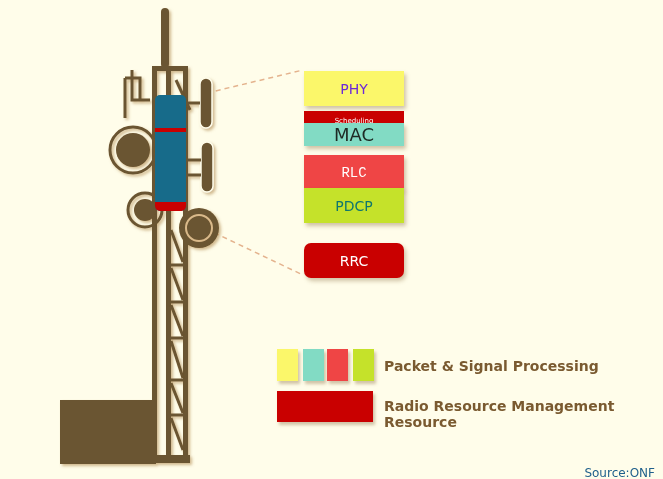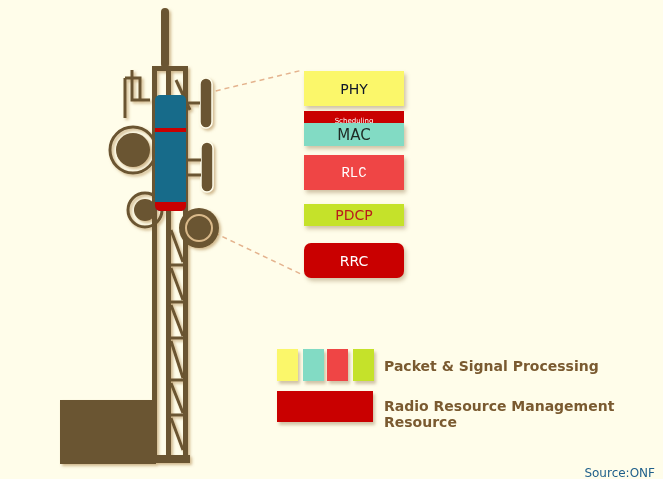--- a/index.html
+++ b/index.html
@@ -9,25 +9,25 @@
     position:relative;
     font-family: "Liberation Sans", sans-serif;
   }
   #tower { position:absolute; left:0; top:0; width:663px; height:479px; }
   .layer {
     position:absolute; left:304px; width:100px;
     display:flex; align-items:center; justify-content:center;
     font-family:"DejaVu Sans", sans-serif; font-size:14px;
     box-shadow: 2px 3px 4px rgba(120,90,40,0.35);
   }
-  .layer-phy  { top:71px;  height:35px; background:#fbf76a; color:#0f172a; }
+  .layer-phy  { top:71px;  height:35px; background:#fbf76a; color:#6d28d9; }
   .layer-sched{ top:111px; height:20px; background:#c90000; color:#ffffff; font-size:7px; box-shadow:none; }
-  .layer-mac  { top:123px; height:23px; background:#82dbc4; color:#1e2a24; font-size:15px; }
+  .layer-mac  { top:123px; height:23px; background:#82dbc4; color:#1e2a24; font-size:18px; }
   .layer-rlc  { top:155px; height:35px; background:#ef4545; color:#ffffff;font-family:Liberation Mono, monospace; }
-  .layer-pdcp { top:204px; height:22px; background:#c5e22a; color:#b91c1c; }
+  .layer-pdcp { top:188px; height:35px; background:#c5e22a; color:#0f766e; }
   .layer-rrc  { top:243px; height:35px; background:#c90000; color:#ffffff;border-radius:7px; }
 
   .legend-swatch { position:absolute; box-shadow: 2px 3px 3px rgba(120,90,40,0.35); }
   .sw1 { left:277px; top:349px; width:21px; height:32px; background:#fbf76a; }
   .sw2 { left:303px; top:349px; width:21px; height:32px; background:#82dbc4; }
   .sw3 { left:327px; top:349px; width:21px; height:32px; background:#ef4545; }
   .sw4 { left:353px; top:349px; width:21px; height:32px; background:#c5e22a; }
   .sw5 { left:277px; top:391px; width:96px; height:31px; background:#c90000; }
   .legend-label {
     position:absolute; left:384px; color:#7a5a30;

